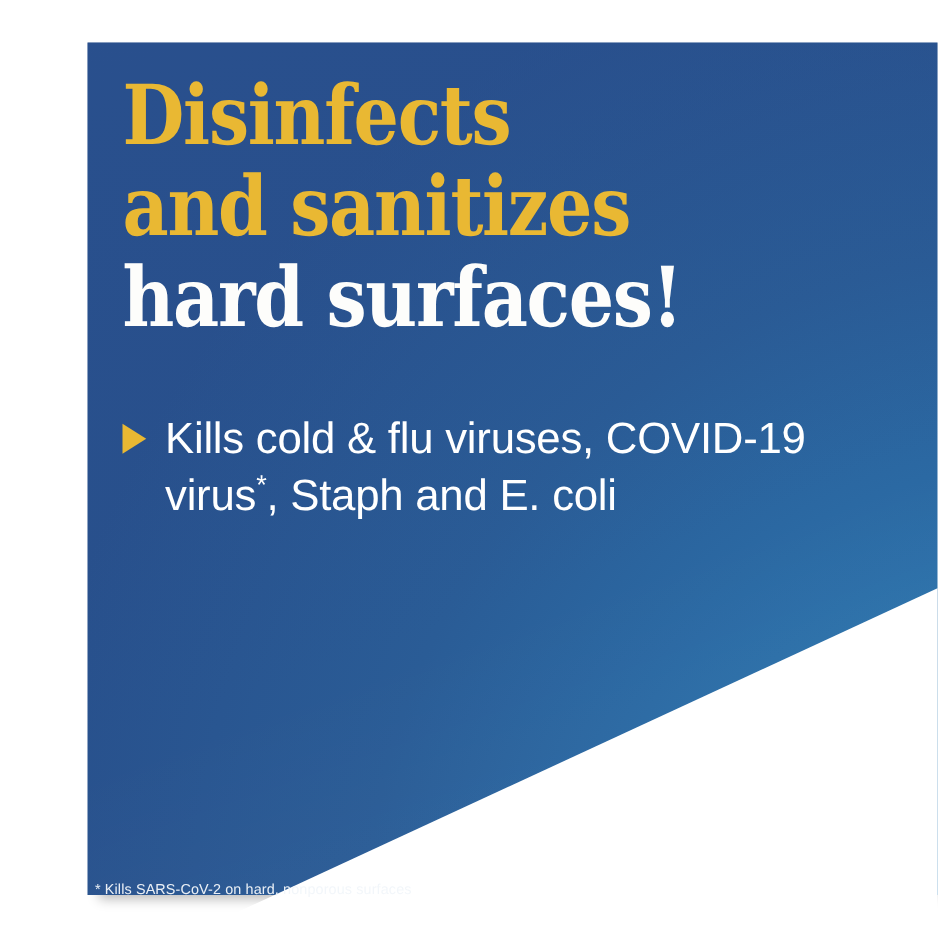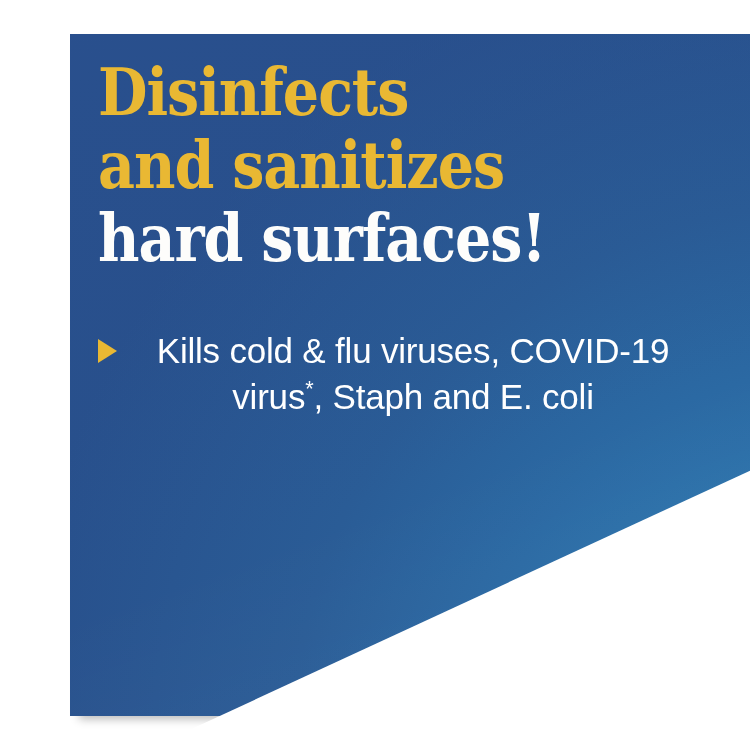--- a/index.html
+++ b/index.html
@@ -74,21 +74,20 @@
   #bullets {
     position: absolute;
     left: 48px;
     top: 328px;
     width: 610px;
   }
   .bullet {
     position: relative;
     padding-left: 48px;
     margin-bottom: 26px;
-    text-align: center;
   }
   .bullet-marker {
     position: absolute;
     left: 14px;
     top: 11px;
     width: 0;
     height: 0;
     border-left: 19px solid #e9b833;
     border-top: 12.5px solid transparent;
     border-bottom: 12.5px solid transparent;
@@ -222,17 +221,18 @@
       <div class="bullet">
         <span class="bullet-marker"></span>
         <div class="bullet-text">
           <span>Kills cold &amp; flu viruses, COVID-19 virus</span><sup>*</sup><span>, Staph and E. coli</span>
         </div>
       </div>
 
 
     </div>
 
+    <div id="footnote">* Kills SARS-CoV-2 on hard, nonporous surfaces</div>
 
   </div>
 
 
 </div>
 
 </body></html>

